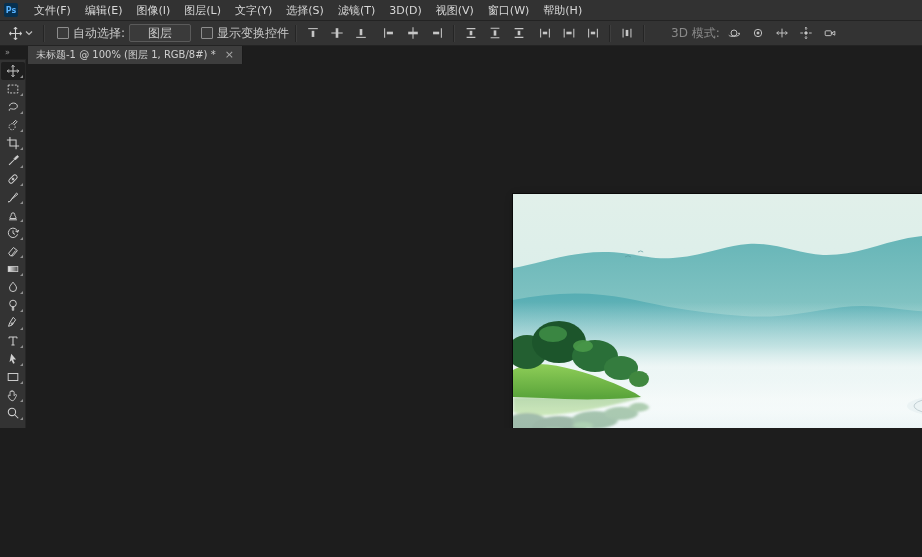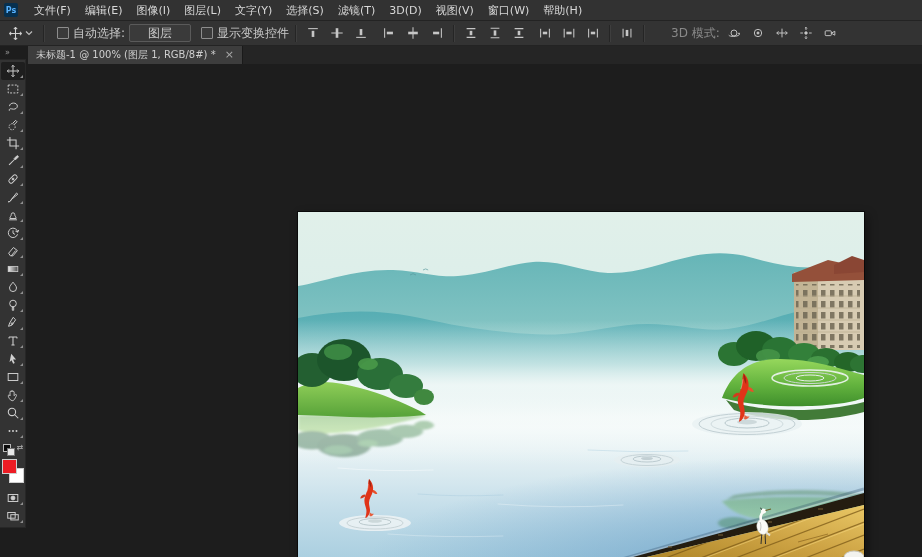--- a/index.html
+++ b/index.html
@@ -1,16 +1,16 @@
 <!DOCTYPE html>
 <html><head>
 <meta charset="utf-8">
 <style>
   html,body{margin:0;padding:0;background:#1d1d1d;}
-  #app{position:relative;width:922px;height:557px;overflow:hidden;background:#1d1d1d;
+  #app{position:relative;width:922px;height:428px;overflow:hidden;background:#1d1d1d;
        font-family:"DejaVu Sans","Liberation Sans",sans-serif;color:#d6d6d6;
        -webkit-font-smoothing:antialiased;}
   
   .menubar{height:20px;background:#323232;border-bottom:1px solid #232323;
            display:flex;align-items:center;font-size:11px;color:#d8d8d8;}
   .ps-logo{width:14px;height:14px;margin:0 9px 0 4px;border-radius:2px;background:#07304f;
            color:#57b2ff;font-size:8px;font-weight:bold;display:flex;align-items:center;justify-content:center;}
   .menu-item{padding:0 7px;height:20px;display:flex;align-items:center;cursor:default;}
   
   .optionsbar{height:24px;background:#333333;border-bottom:1px solid #232323;
@@ -40,21 +40,21 @@
   .tool::after{content:'';position:absolute;right:2px;bottom:2px;width:0;height:0;
                border-left:3px solid transparent;border-bottom:3px solid #8f8f8f;}
   .colors{position:relative;width:26px;height:30px;margin-top:4px;}
   .swatch-fg{position:absolute;left:2px;top:0;width:15px;height:15px;border:1px solid #cfcfcf;box-sizing:border-box;}
   .swatch-bg{position:absolute;left:9px;top:9px;width:15px;height:15px;border:1px solid #cfcfcf;box-sizing:border-box;background:#fff;}
   .mini-colors{position:relative;width:26px;height:12px;margin-top:3px;}
   .mini-fg{position:absolute;left:3px;top:1px;width:6px;height:6px;background:#0a0a0a;border:1px solid #bbb;}
   .mini-bg{position:absolute;left:7px;top:5px;width:6px;height:6px;background:#e8e8e8;border:1px solid #777;}
   .mini-swap{position:absolute;right:2px;top:1px;font-size:8px;color:#b5b5b5;line-height:8px;}
   
-  .docarea{flex:1;display:flex;flex-direction:column;min-width:0;}
+  .docarea{flex:1;display:flex;flex-direction:row;min-width:0;}
   .tabbar{height:18px;background:#252525;display:flex;align-items:flex-end;}
   .tab{height:18px;background:#3d3d3d;color:#cfcfcf;font-size:10px;display:flex;align-items:center;
        padding:0 8px;border-right:1px solid #1a1a1a;}
   .tab-close{margin-left:9px;color:#a8a8a8;font-size:11px;line-height:10px;}
   .pasteboard{position:relative;flex:1;background:#1d1d1d;overflow:hidden;}
   .canvas{position:absolute;left:270px;top:148px;width:566px;height:347px;
           box-shadow:0 0 0 1px rgba(0,0,0,.6), 3px 4px 10px rgba(0,0,0,.45);}
   .canvas svg{display:block;}
 </style>
 </head>

